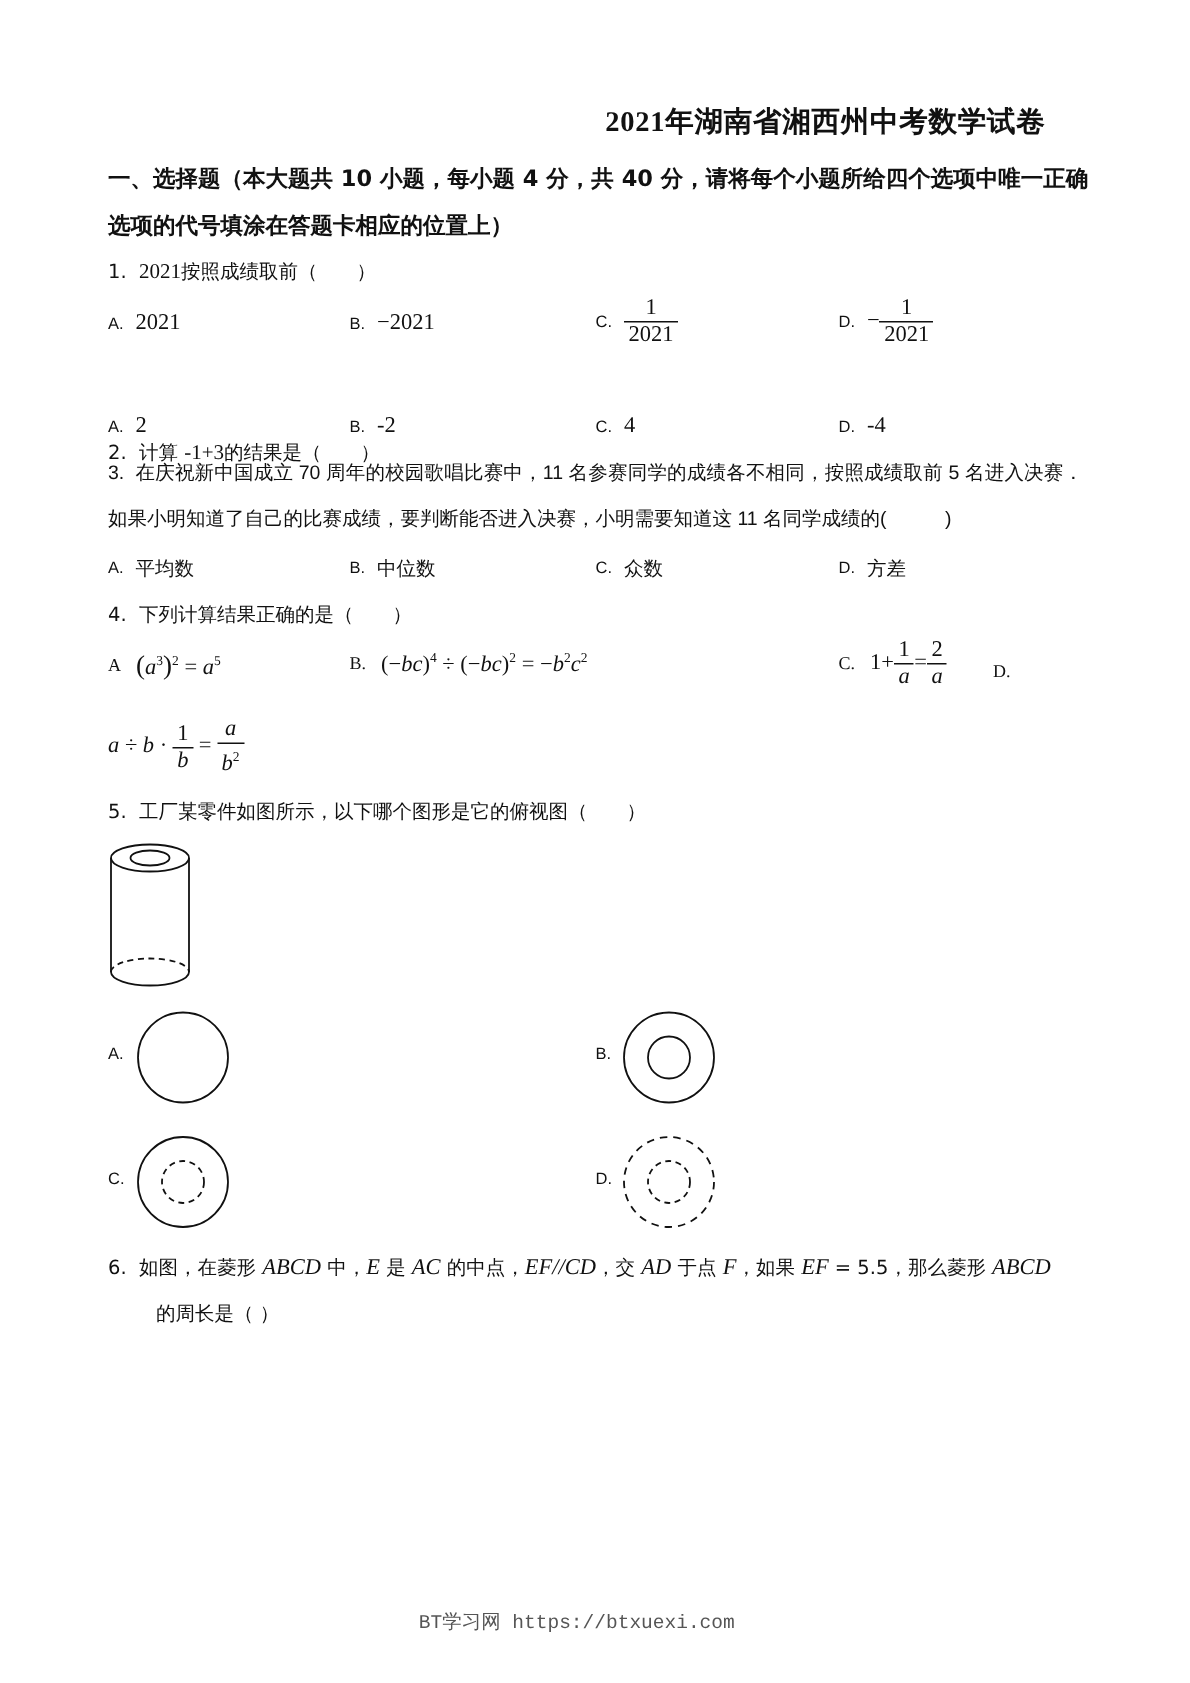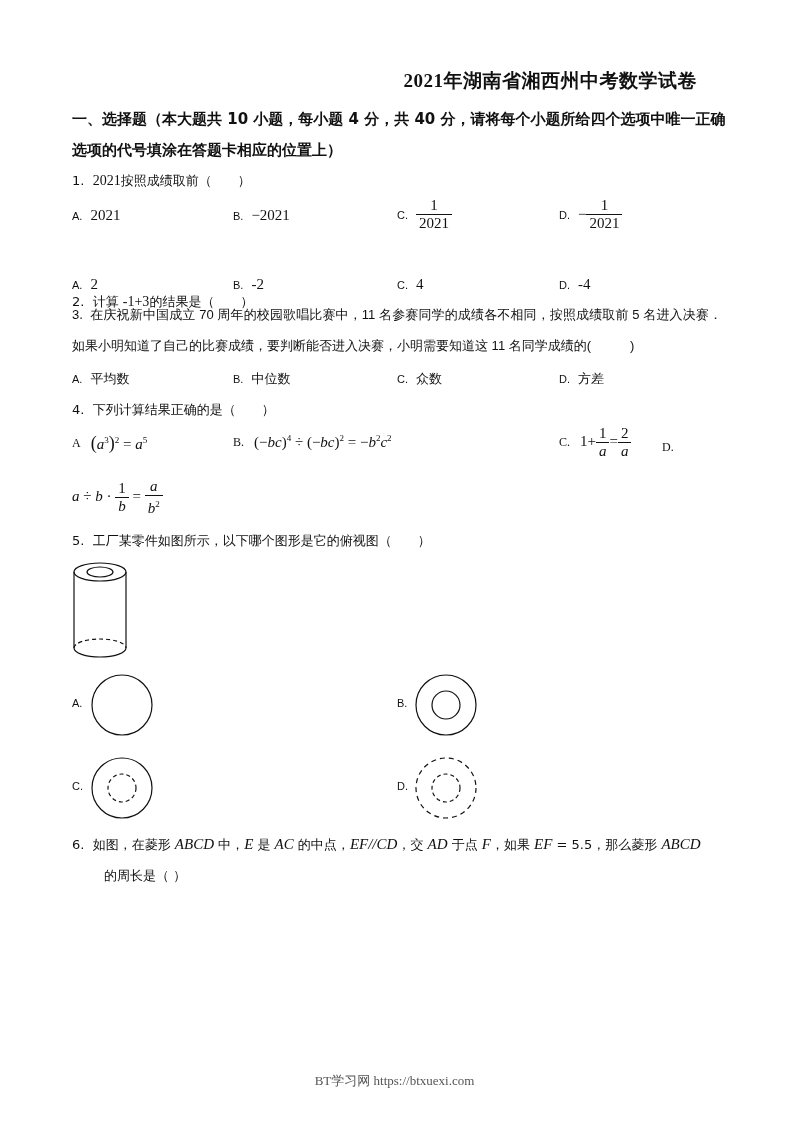--- a/index.html
+++ b/index.html
@@ -28,21 +28,21 @@
     .optcn { font-family: "DejaVu Sans", sans-serif; font-size: 13px; }
     .frac { display: inline-flex; flex-direction: column; align-items: center; vertical-align: middle;
       font-family: "Liberation Serif", serif; font-size: 15px; line-height: 17px; }
     .frac .n { padding: 0 3px; }
     .frac .d { border-top: 1px solid #111; padding: 0 3px; }
     .math { font-family: "Liberation Serif", serif; font-size: 15px; }
     .it { font-style: italic; }
     sup { font-size: 9px; }
     .mlabel { font-family: "Liberation Serif", serif; font-size: 12px; margin-right: 10px; }
     .footer { left: 0; width: 769px; top: 1072px; text-align: center;
-      font-family: Liberation Serif, serif; font-size: 13px; color: #555; padding-left: 10px; }
+      font-family: Liberation Mono, monospace; font-size: 13px; color: #555; }
   </style>
 </head>
 <body>
 
 <div class="abs title">2021年湖南省湘西州中考数学试卷</div>
 
 <div class="abs section" style="top:104px;">一、选择题（本大题共 10 小题，每小题 4 分，共 40 分，请将每个小题所给四个选项中唯一正确选项的代号填涂在答题卡相应的位置上）</div>
 
 <div class="abs q" style="top:172px;">
   <span>1.</span>&nbsp;

